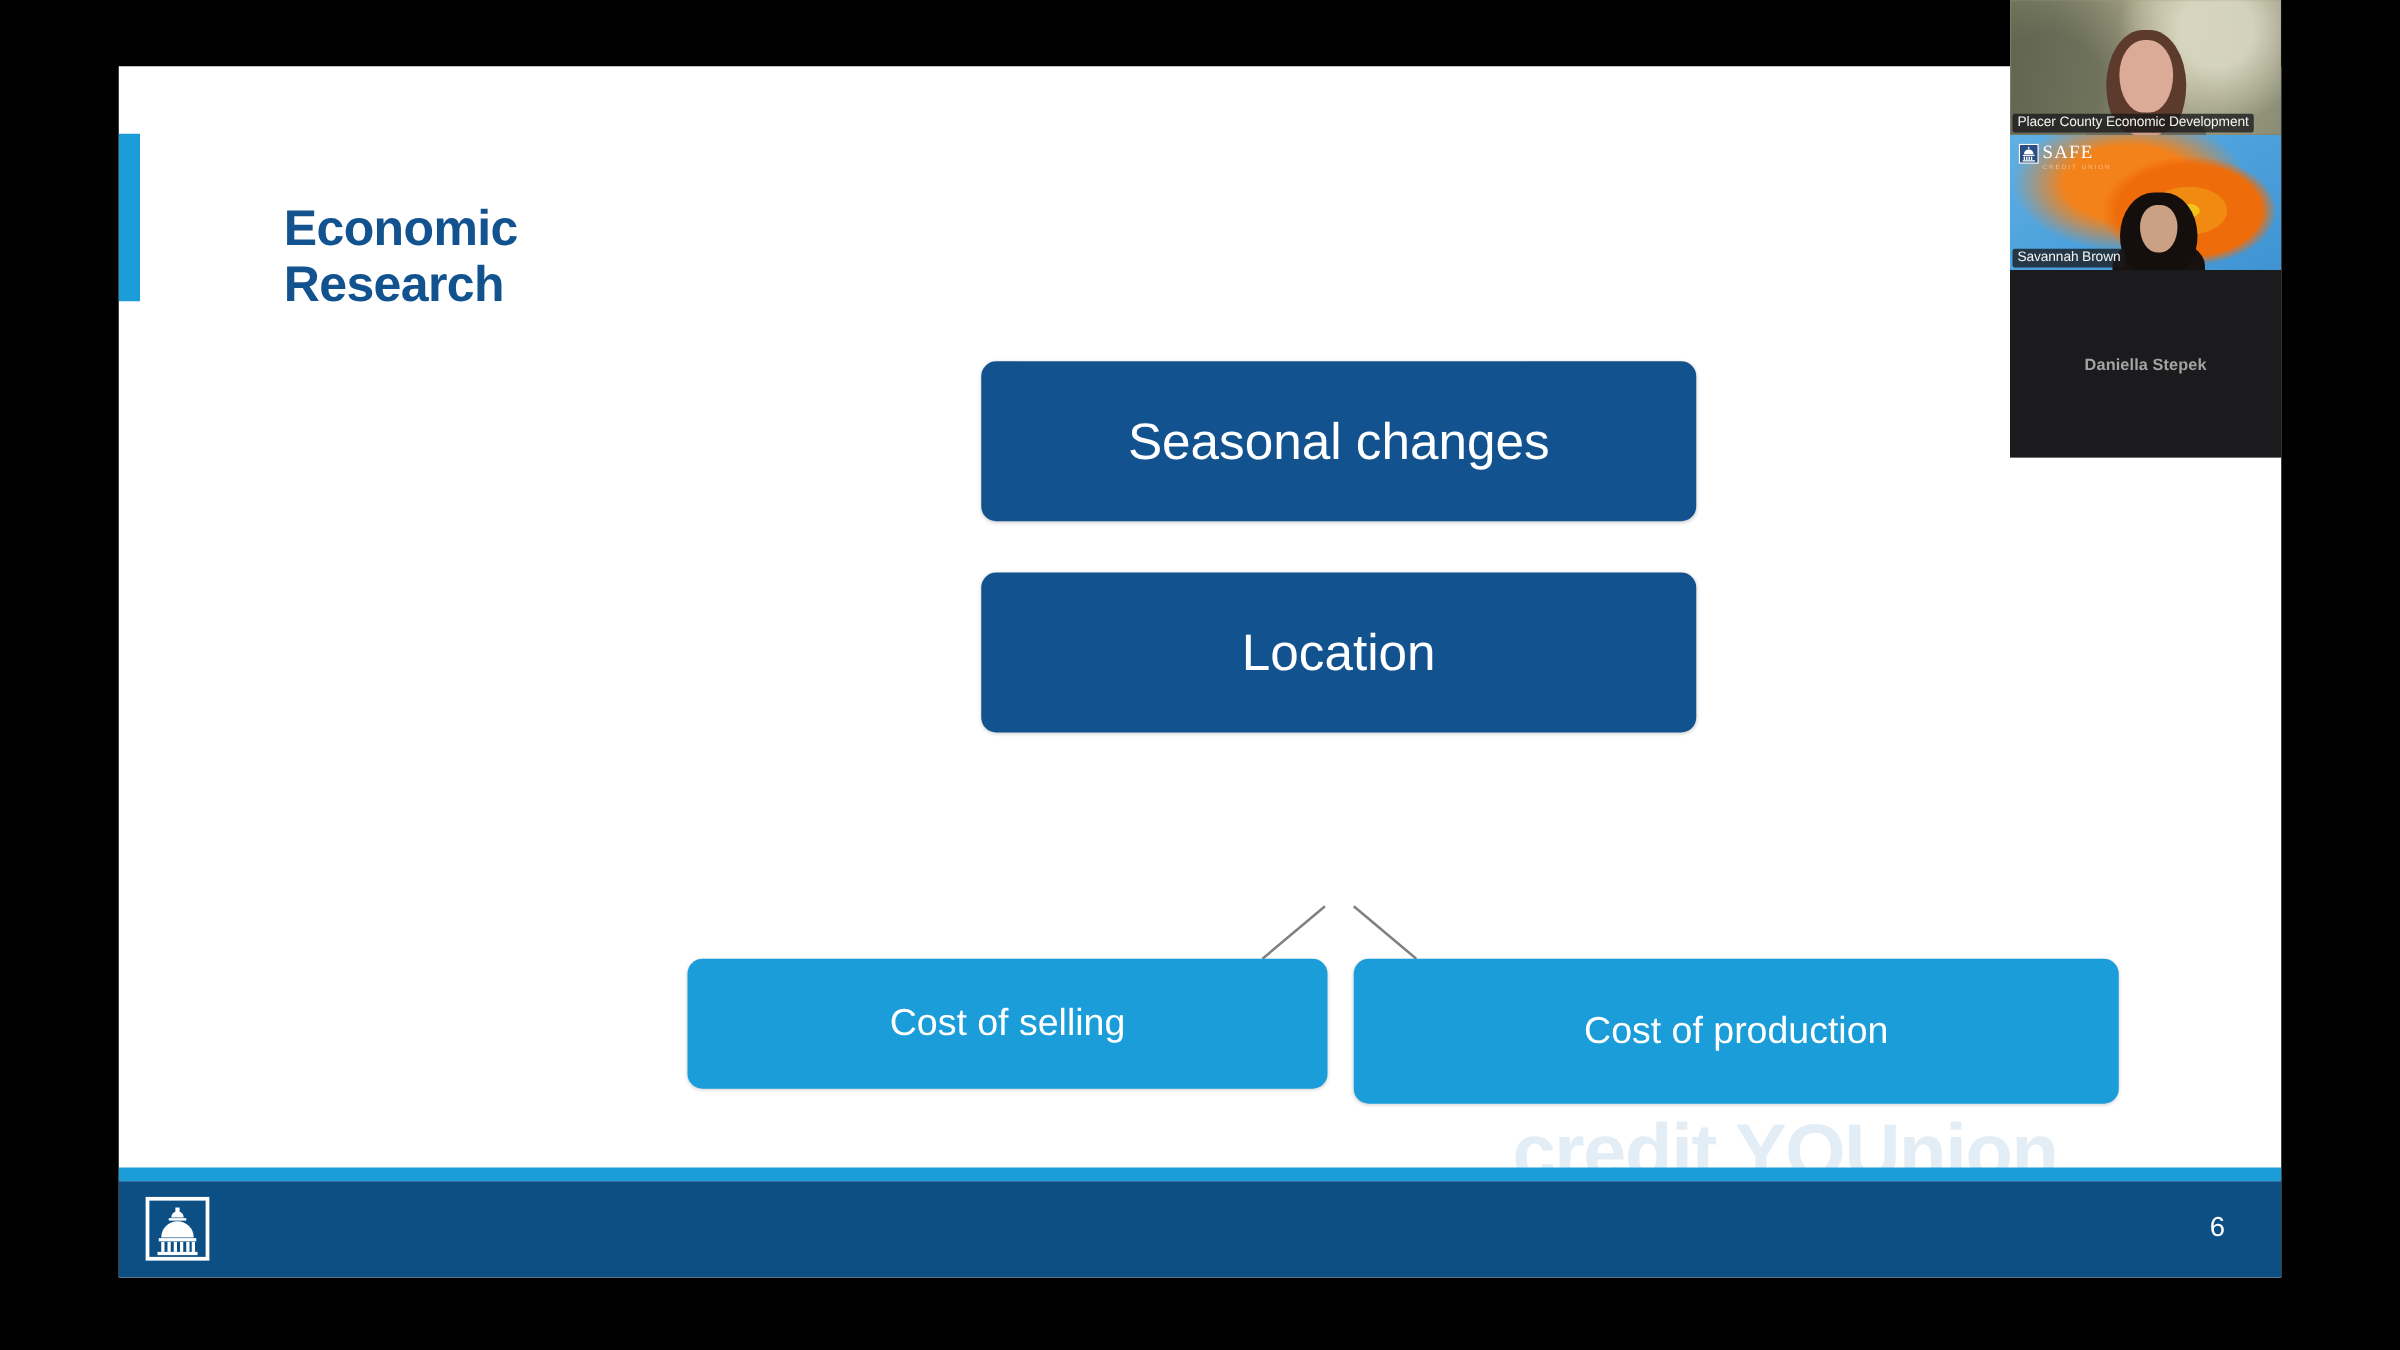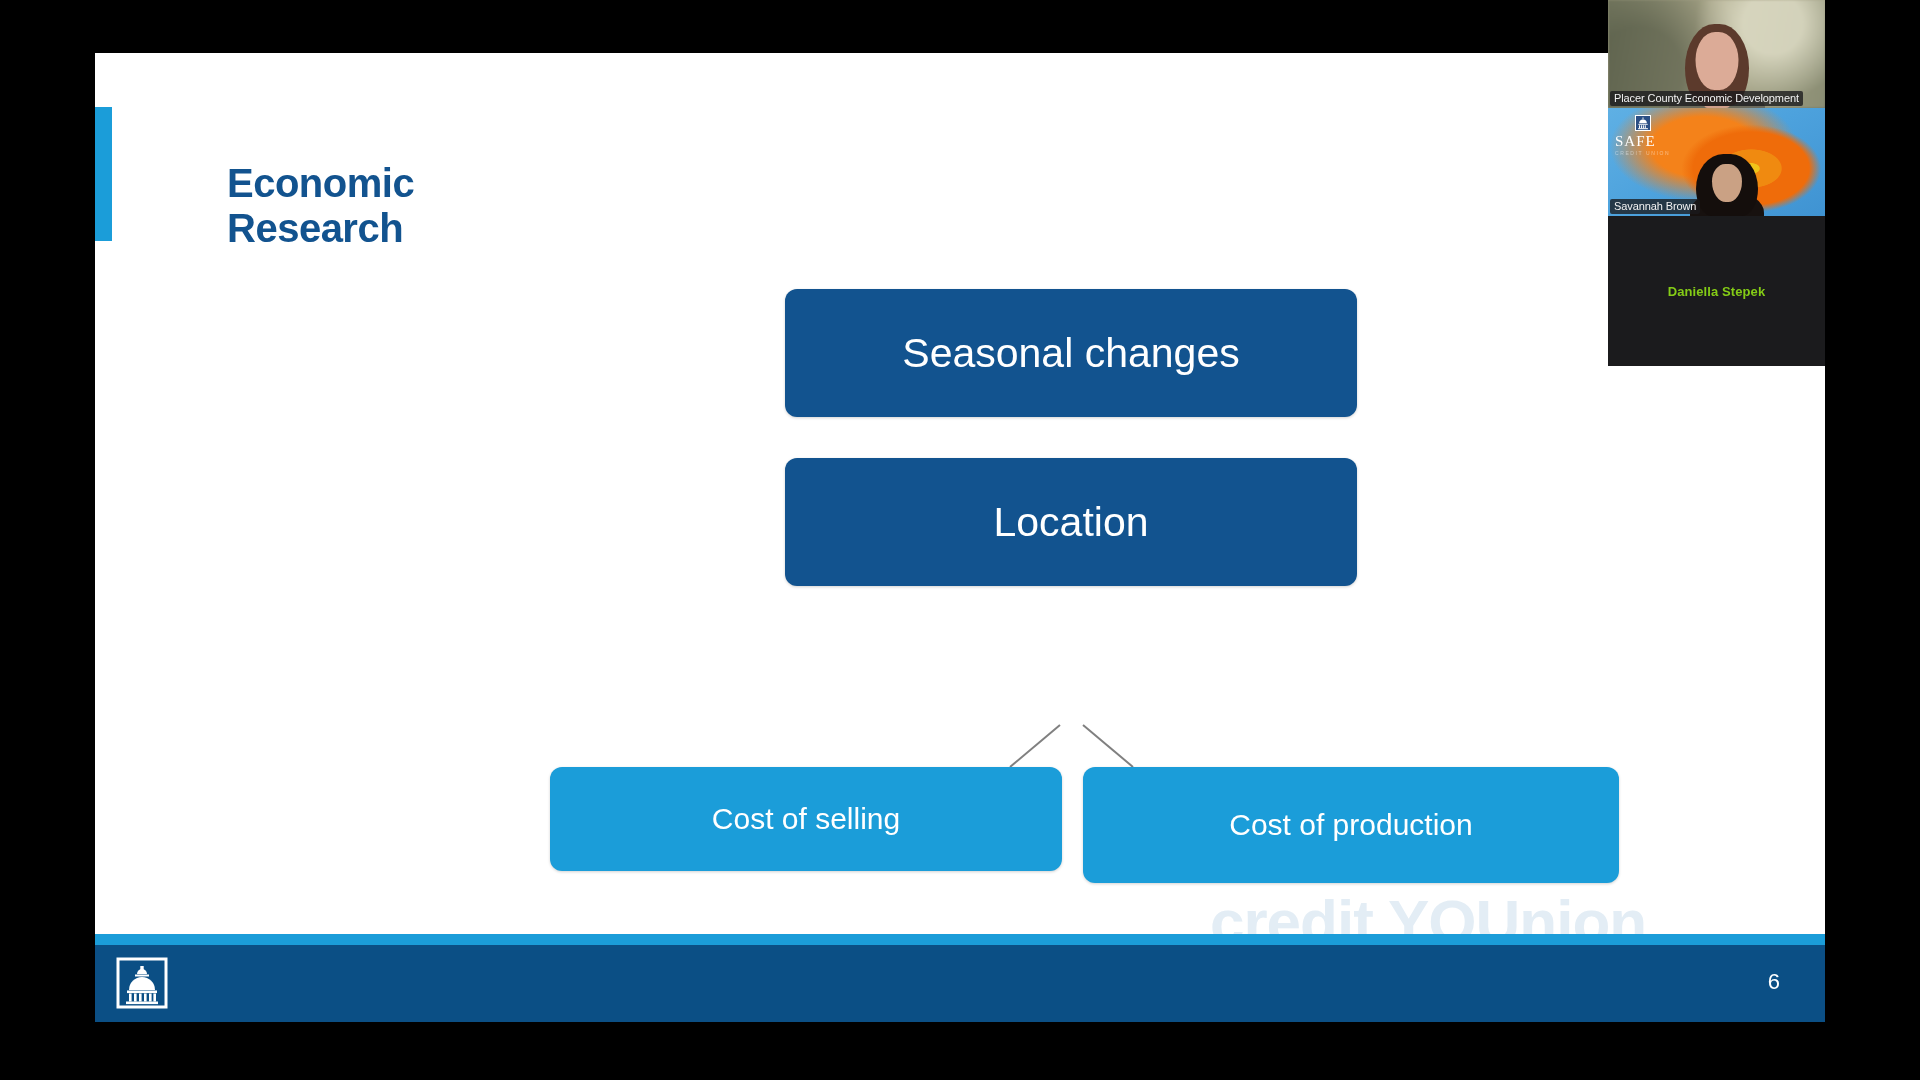--- a/index.html
+++ b/index.html
@@ -78,21 +78,21 @@
   }
   .node.primary { background: #12538f; }
   .node.secondary { background: #1b9dd9; font-size: 30px; }
 
   .n-demand   { left: 690px; top: 80px;  width: 572px; height: 128px; }
   .n-seasonal { left: 690px; top: 236px; width: 572px; height: 128px; }
   .n-location { left: 690px; top: 389px; width: 572px; height: 128px; margin-top: 16px; }
   .n-pricing  { left: 690px; top: 541px; width: 572px; height: 128px; }
 
   .n-cost-sell { left: 455px; top: 714px; width: 512px; height: 104px; }
-  .n-cost-prod { left: 988px; top: 714px; width: 536px; height: 116px; }
+  .n-cost-prod { left: 988px; top: 714px; width: 612px; height: 116px; }
 
   #connectors { position: absolute; left: 0; top: 0; width: 1730px; height: 969px; pointer-events: none; }
 
   
   #footer-strip {
     position: absolute;
     left: 0; bottom: 77px;
     width: 100%; height: 11px;
     background: #1b9dd9;
   }
@@ -157,31 +157,31 @@
   
   #tile-2 { height: 108px; background:#4ba3dd; }
   #tile-2 .poppy {
     position: absolute; inset: 0;
     background:
       radial-gradient(ellipse 46% 58% at 66% 56%, #f0c419 0 8%, #f08a10 9% 30%, #ef6c0a 31% 58%, rgba(239,108,10,0) 70%),
       radial-gradient(ellipse 60% 70% at 44% 36%, #f4821a 0 40%, rgba(244,130,26,0) 72%),
       radial-gradient(circle at 78% 55%, #8fae2a 0 5%, rgba(143,174,42,0) 9%),
       linear-gradient(150deg,#5fb0e4 0%,#4da2dd 48%,#3f93d2 100%);
   }
-  .safe-logo { position:absolute; left:7px; top:7px; display:flex; align-items:center; gap:3px;flex-direction:column; }
+  .safe-logo { position:absolute; left:7px; top:7px; display:flex; gap:3px; }
   .safe-dome { width:16px; height:16px; border:1.4px solid #ffffff; display:flex; align-items:flex-end; justify-content:center; background:#2b4f85; }
   .safe-word { color:#ffffff; font-family:"Liberation Serif", serif; font-size:15px; letter-spacing:1px; line-height:1; }
   .safe-sub { color:rgba(255,255,255,0.45); font-size:5px; letter-spacing:1.6px; margin-top:1px; }
   .p2-hair { bottom:0px; left:55%; width:62px; height:62px; background:#140e0c; border-radius:44% 44% 26% 26%/56% 56% 44% 44%; }
   .p2-face { bottom:14px; left:55%; width:30px; height:38px; background:#caa184; border-radius:44% 44% 46% 46%/46% 46% 54% 54%; }
   .p2-body { bottom:0px; left:55%; width:74px; height:24px; background:#17110f; border-radius:42% 42% 0 0 / 86% 86% 0 0; }
 
   
   #tile-3 { height: 150px; background:#1b1b1d; display:flex; align-items:center; justify-content:center; }
-  #tile-3 .name-center { color:#84cc16; font-size:13px; font-weight:bold; letter-spacing:0.1px;text-align:center; }
+  #tile-3 .name-center { color:#a3a3a3; font-size:13px; font-weight:bold; letter-spacing:0.1px;text-align:center; }
 </style>
 </head>
 <body>
 
 <div id="screen">
 
   <div id="slide">
 
     <div id="title-accent"></div>
 

